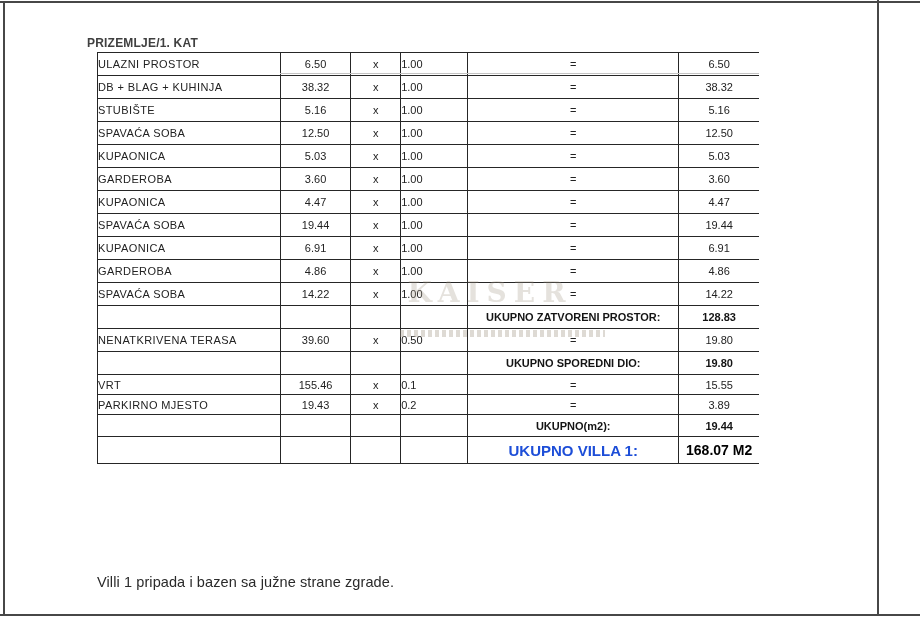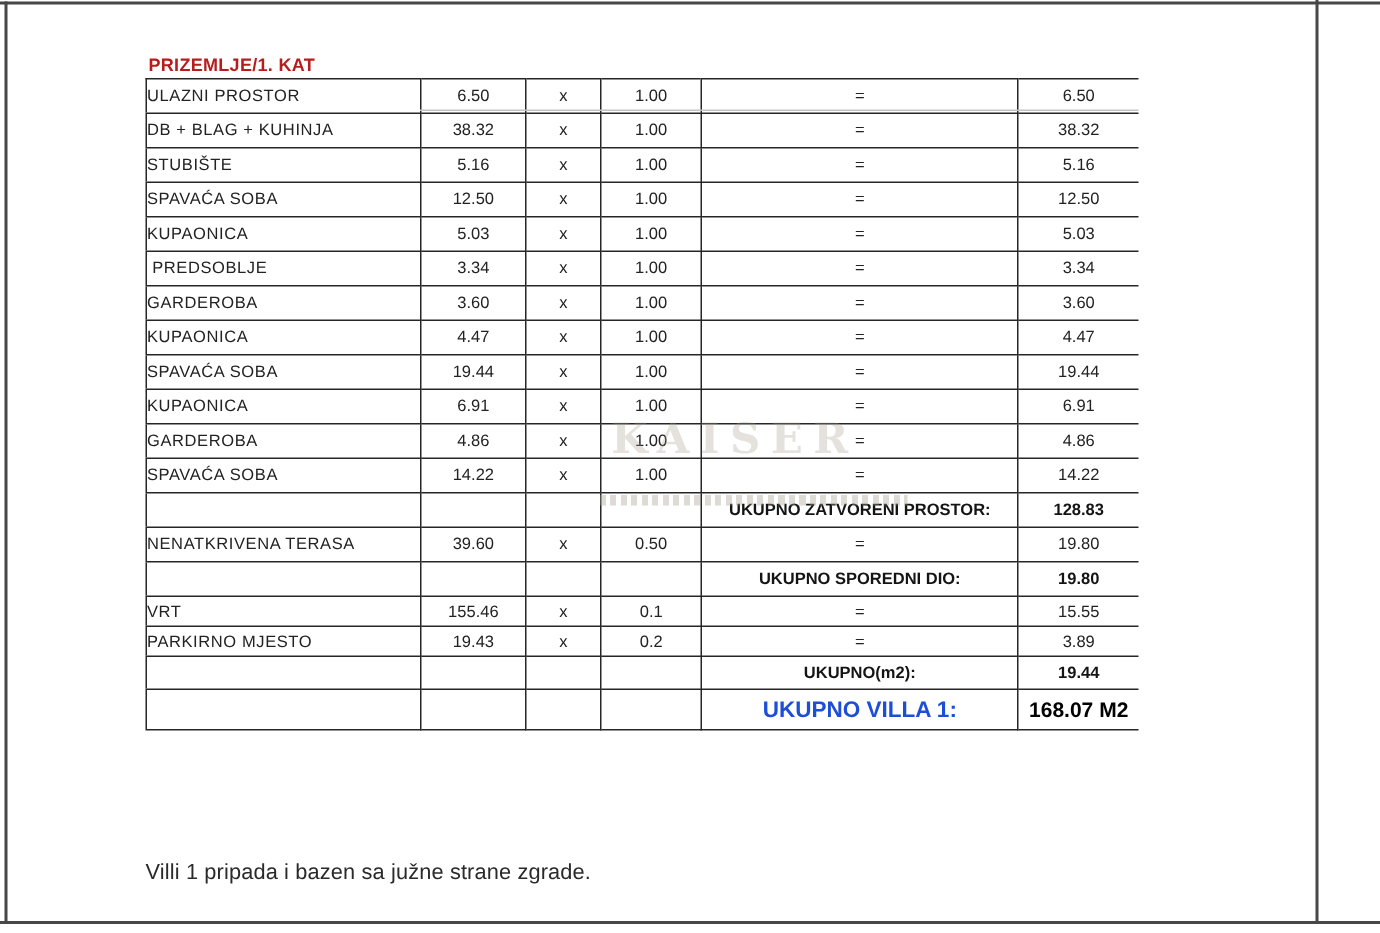--- a/index.html
+++ b/index.html
@@ -12,41 +12,41 @@
     overflow:hidden;
   }
   
   .frame-line{position:absolute;background:#474747;}
   .frame-top{left:0;top:1px;width:920px;height:2px;}
   .frame-bottom{left:0;top:614px;width:920px;height:2px;}
   .frame-left{left:3px;top:1px;width:2px;height:615px;}
   .frame-right{left:877px;top:0;width:2px;height:616px;}
 
   .title{
-    position:absolute;left:99px;top:36px;
-    font-size:12px;font-weight:bold;letter-spacing:.2px;color:#b91c1c;
+    position:absolute;left:87px;top:36px;
+    font-size:12px;font-weight:bold;letter-spacing:.2px;color:#404040;
   }
 
   .table-wrap{position:absolute;left:97px;top:52px;width:662px;}
   table.calc{
     border-collapse:collapse;table-layout:fixed;
     border-top:1.5px solid #262626;
     border-left:1.5px solid #262626;
     font-size:11px;color:#222;
   }
   table.calc td{
     border-bottom:1.5px solid #262626;
     border-right:1.5px solid #262626;
     padding:0;vertical-align:middle;
     overflow:hidden;white-space:pre;
   }
   td.c-label{width:183px;text-align:left;padding-left:7px;letter-spacing:.4px;}
   td.c-val{width:70px;text-align:center;}
   td.c-op{width:50px;text-align:center;}
-  td.c-factor{width:67px;text-align:center;}
+  td.c-factor{width:67px;}
   td.c-eq{width:211px;text-align:center;}
   td.c-res{width:80px;text-align:center;border-right:none !important;}
 
   tr.r-header td{height:29px;}
   tr.r-header td.c-label{text-align:center;padding-left:0;letter-spacing:.6px;}
   tr.r-data td{height:22px;}
   tr.r-data-s td{height:19px;}
   tr.r-total td{height:22px;}
   tr.r-total td.c-eq, tr.r-total td.c-res{font-weight:bold;color:#141414;}
   tr.r-total-m2 td{height:21px;}
@@ -129,28 +129,20 @@
   </tr>
           <tr class="r-data">
     <td class="c-label">KUPAONICA</td>
     <td class="c-val">5.03</td>
     <td class="c-op">x</td>
     <td class="c-factor">1.00</td>
     <td class="c-eq">=</td>
     <td class="c-res">5.03</td>
   </tr>
           <tr class="r-data">
-    <td class="c-label"> PREDSOBLJE</td>
-    <td class="c-val">3.34</td>
-    <td class="c-op">x</td>
-    <td class="c-factor">1.00</td>
-    <td class="c-eq">=</td>
-    <td class="c-res">3.34</td>
-  </tr>
-          <tr class="r-data">
     <td class="c-label">GARDEROBA</td>
     <td class="c-val">3.60</td>
     <td class="c-op">x</td>
     <td class="c-factor">1.00</td>
     <td class="c-eq">=</td>
     <td class="c-res">3.60</td>
   </tr>
           <tr class="r-data">
     <td class="c-label">KUPAONICA</td>
     <td class="c-val">4.47</td>

